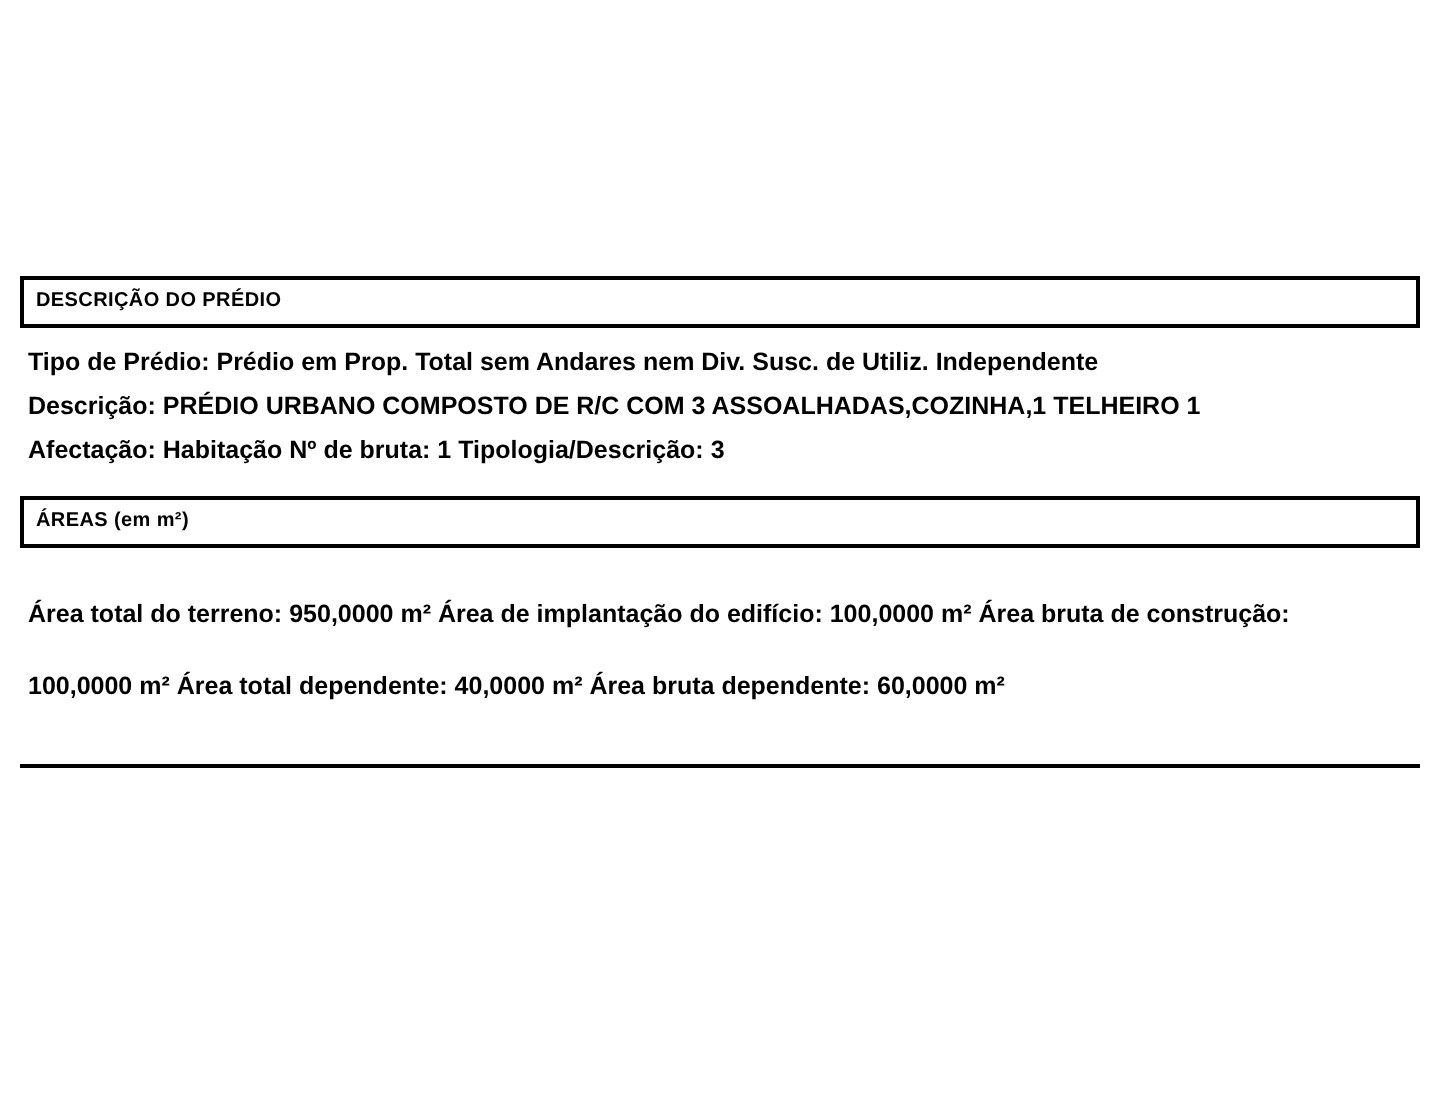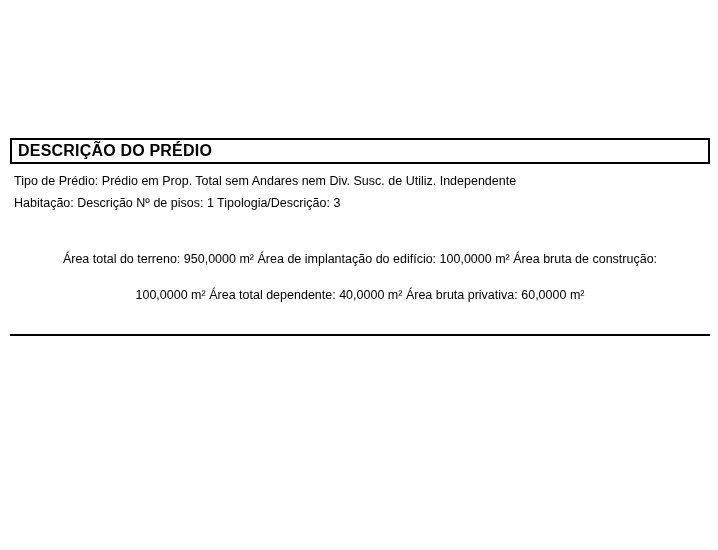--- a/index.html
+++ b/index.html
@@ -26,44 +26,43 @@
     top: 138px;
     width: 700px;
     box-sizing: border-box;
   }
   .section-header {
     border: 2px solid #000000;
     box-sizing: border-box;
     height: 26px;
     line-height: 22px;
     padding: 0 6px;
-    font-size: 16px;
+    font-size: 10px;
     font-weight: bold;
     letter-spacing: 0.2px;
     display: block;
   }
   .block {
     padding: 6px 4px 4px 4px;
     font-size: 12.5px;
     line-height: 22px;
   }
   .block p {
     margin: 0 0 0 0;
   }
   .lbl {
-    font-weight: normal;
+    font-weight: bold;
   }
   .val {
-    font-weight: normal;
+    font-weight: bold;
   }
   .areas-block {
     padding: 8px 4px 4px 4px;
     font-size: 12.5px;
     line-height: 24px;
-    text-align: center;
   }
   .bottom-rule {
     border-top: 2px solid #000000;
     margin-top: 10px;
     width: 700px;
     box-sizing: border-box;
   }
   .spacer-2 {
     height: 8px;
   }
@@ -77,51 +76,56 @@
 
     <div class="section-header">DESCRIÇÃO DO PRÉDIO</div>
 
     <div class="block">
 
       <p>
         <span class="lbl">Tipo de Prédio:</span>
         <span class="val">Prédio em Prop. Total sem Andares nem Div. Susc. de Utiliz. Independente</span>
       </p>
 
+      <p>
+        <span class="lbl">Descrição:</span>
+        <span class="val">PRÉDIO URBANO COMPOSTO DE R/C COM 3 ASSOALHADAS,COZINHA,1 TELHEIRO 1</span>
+      </p>
 
 
       <p>
-        <span class="lbl">Habitação:</span>
-        <span class="val">Descrição</span>
-        <span class="lbl">Nº de pisos:</span>
+        <span class="lbl">Afectação:</span>
+        <span class="val">Habitação</span>
+        <span class="lbl">Nº de bruta:</span>
         <span class="val">1</span>
         <span class="lbl">Tipologia/Descrição:</span>
         <span class="val">3</span>
       </p>
 
     </div>
 
     <div class="spacer-2"></div>
 
+    <div class="section-header">ÁREAS (em  m²)</div>
 
     <div class="areas-block">
 
       <p>
         <span class="lbl">Área total do terreno:</span>
         <span class="val">950,0000 m²</span>
         <span class="lbl">Área de implantação do edifício:</span>
         <span class="val">100,0000 m²</span>
         <span class="lbl">Área bruta de construção:</span>
       </p>
 
       <p>
         <span class="val">100,0000 m²</span>
         <span class="lbl">Área total dependente:</span>
         <span class="val">40,0000 m²</span>
-        <span class="lbl">Área bruta privativa:</span>
+        <span class="lbl">Área bruta dependente:</span>
         <span class="val">60,0000 m²</span>
       </p>
 
     </div>
 
     <div class="bottom-rule"></div>
 
   </div>
 
 </div>

